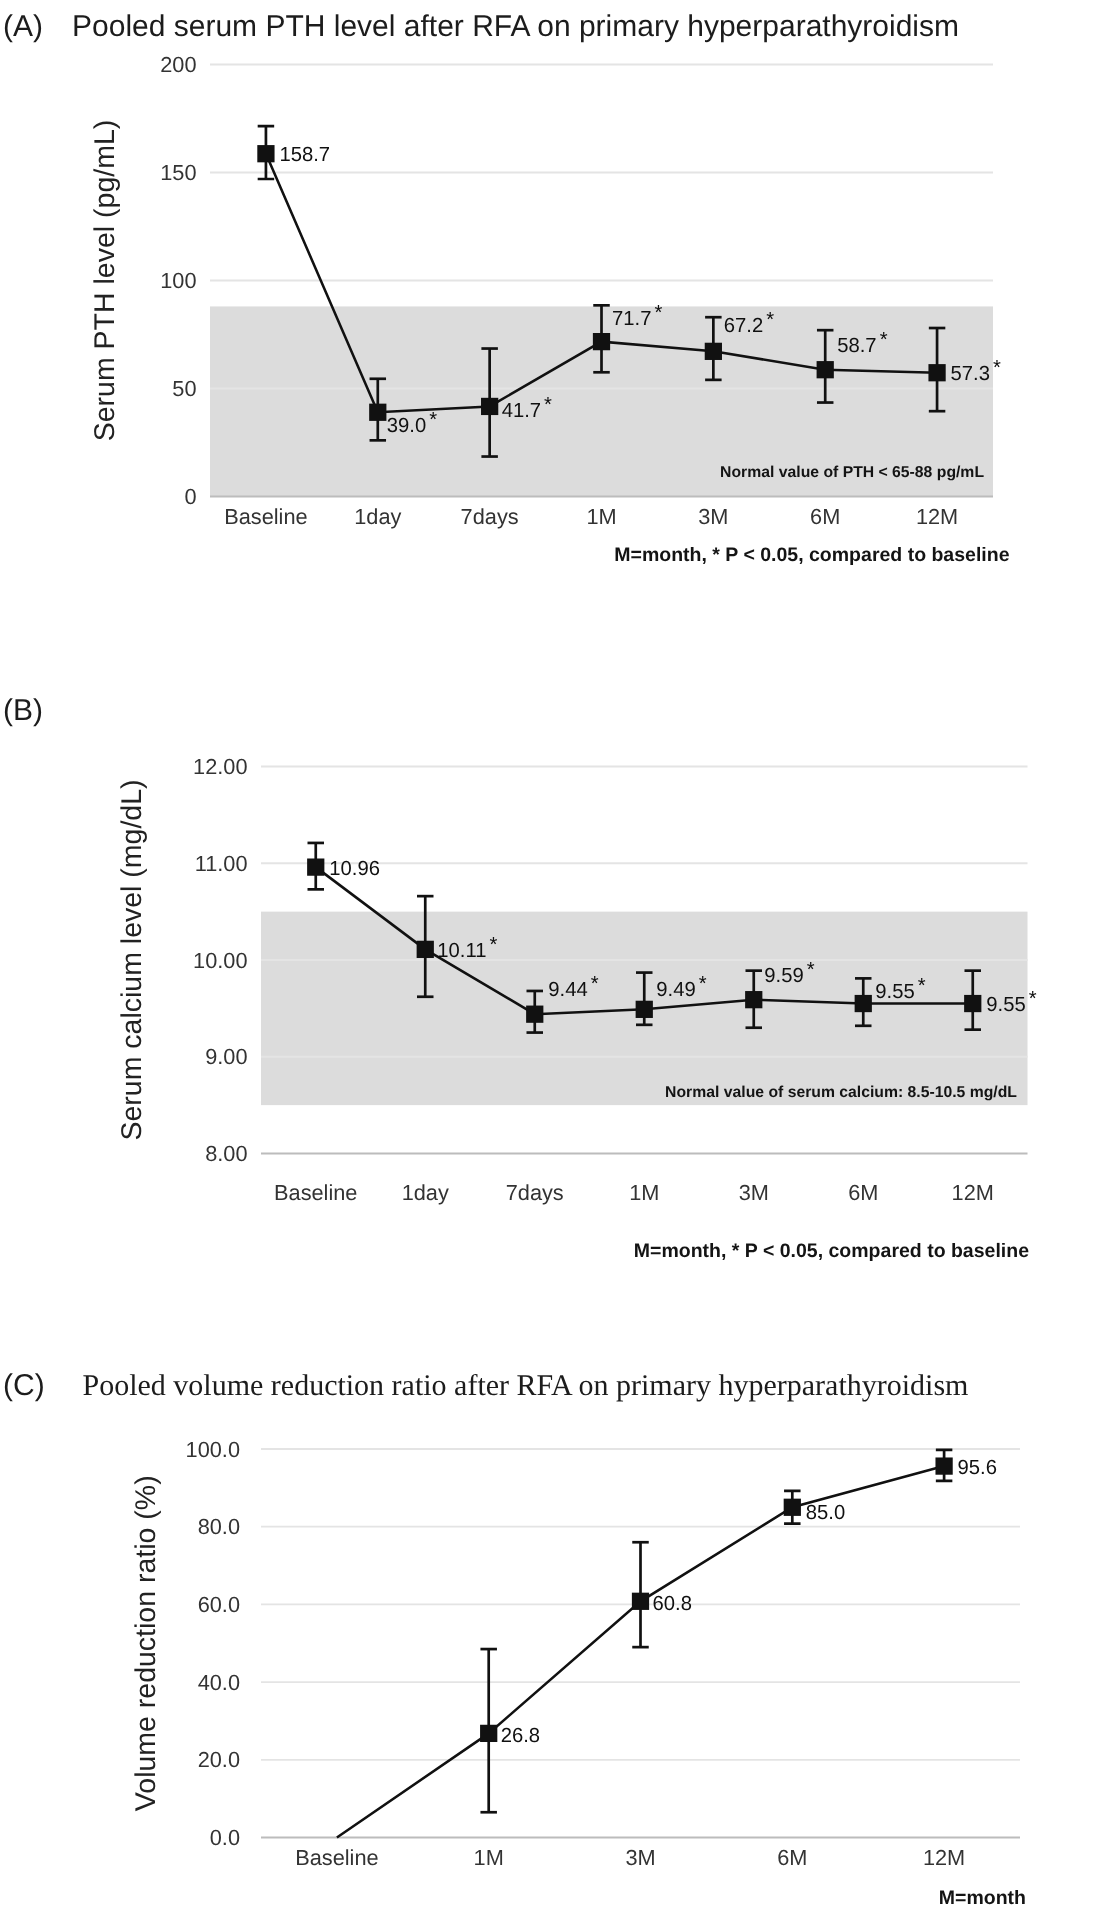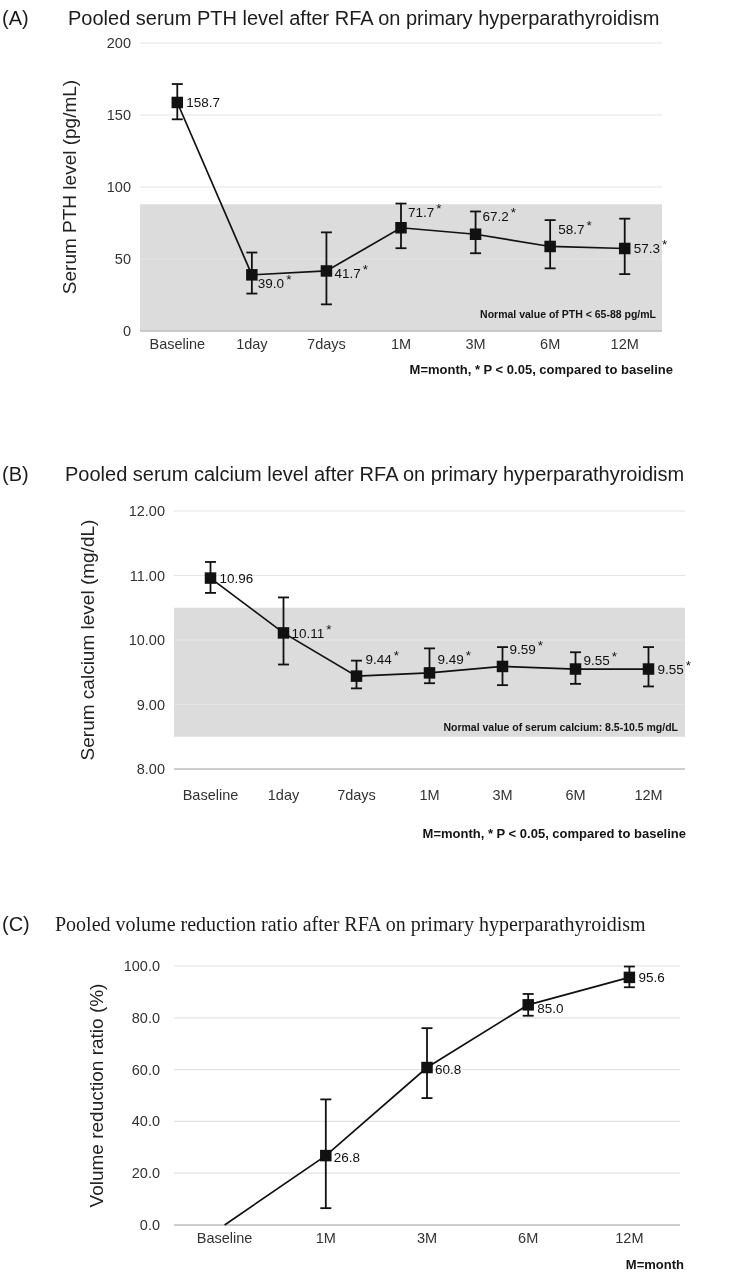--- a/index.html
+++ b/index.html
@@ -1,21 +1,21 @@
 <!DOCTYPE html>
 <html><head>
 <meta charset="utf-8">
 <style>
   html,body{margin:0;padding:0;background:#ffffff;}
   body{width:739px;height:1274px;position:relative;font-family:"Liberation Sans","DejaVu Sans",sans-serif;}
   .figure{position:absolute;inset:0;background:#ffffff;overflow:hidden;}
   .hdr{position:absolute;left:0;width:739px;height:26px;}
   .hdr .letter{position:absolute;left:2px;top:0;font-size:20px;color:#1c1c1c;}
   .hdr .ptitle{position:absolute;top:0;font-size:20px;color:#1c1c1c;white-space:nowrap;}
-  .hdr-a{top:7px;}   .hdr-a .ptitle{left:48px;margin-left:20px;}
+  .hdr-a{top:7px;}   .hdr-a .ptitle{left:48px;}
   .hdr-b{top:463px;} .hdr-b .ptitle{left:65px;}
   .hdr-c{top:913px;} .hdr-c .ptitle{left:55px;font-family:Liberation Serif, serif;}
   svg.chart{position:absolute;left:0;width:739px;display:block;}
   #svg-a{top:30px;height:385px;}
   #svg-b{top:492px;height:378px;}
   #svg-c{top:940px;height:334px;}
   .ytick{font-size:14.5px;fill:#333333;}
   .xtick{font-size:14.5px;fill:#333333;}
   .dlabel{font-size:13.5px;fill:#101010;}
   .bandnote{font-size:10.5px;font-weight:600;fill:#141414;}
@@ -86,21 +86,20 @@
       <text x="401" y="349" text-anchor="middle" class="xtick">1M</text>
       <text x="475.57142857142856" y="349" text-anchor="middle" class="xtick">3M</text>
       <text x="550.1428571428571" y="349" text-anchor="middle" class="xtick">6M</text>
       <text x="624.7142857142858" y="349" text-anchor="middle" class="xtick">12M</text>
       <text x="76" y="187" text-anchor="middle" class="ylabel" transform="rotate(-90 76 187)">Serum PTH level (pg/mL)</text>
       <text x="673" y="374" text-anchor="end" class="footnote">M=month, * P &lt; 0.05, compared to baseline</text>
     </svg>
 
   <div class="hdr hdr-b">
     <span class="letter">(B)</span>
-    <span class="ptitle">Pooled serum calcium level after RFA on primary hyperparathyroidism</span>
   </div>
   <svg id="svg-b" class="chart" viewBox="0 492 739 378">
       <rect x="174" y="607.75" width="511" height="129" fill="#dcdcdc"></rect>
       <line x1="174" x2="685" y1="769" y2="769" stroke="#bcbcbc" stroke-width="1.4"></line>
       <text x="165" y="774" text-anchor="end" class="ytick">8.00</text>
       <line x1="174" x2="685" y1="704.5" y2="704.5" stroke="#e4e4e4" stroke-width="1.2"></line>
       <text x="165" y="709.5" text-anchor="end" class="ytick">9.00</text>
       <line x1="174" x2="685" y1="640" y2="640" stroke="#e4e4e4" stroke-width="1.2"></line>
       <text x="165" y="645" text-anchor="end" class="ytick">10.00</text>
       <line x1="174" x2="685" y1="575.5" y2="575.5" stroke="#e4e4e4" stroke-width="1.2"></line>

